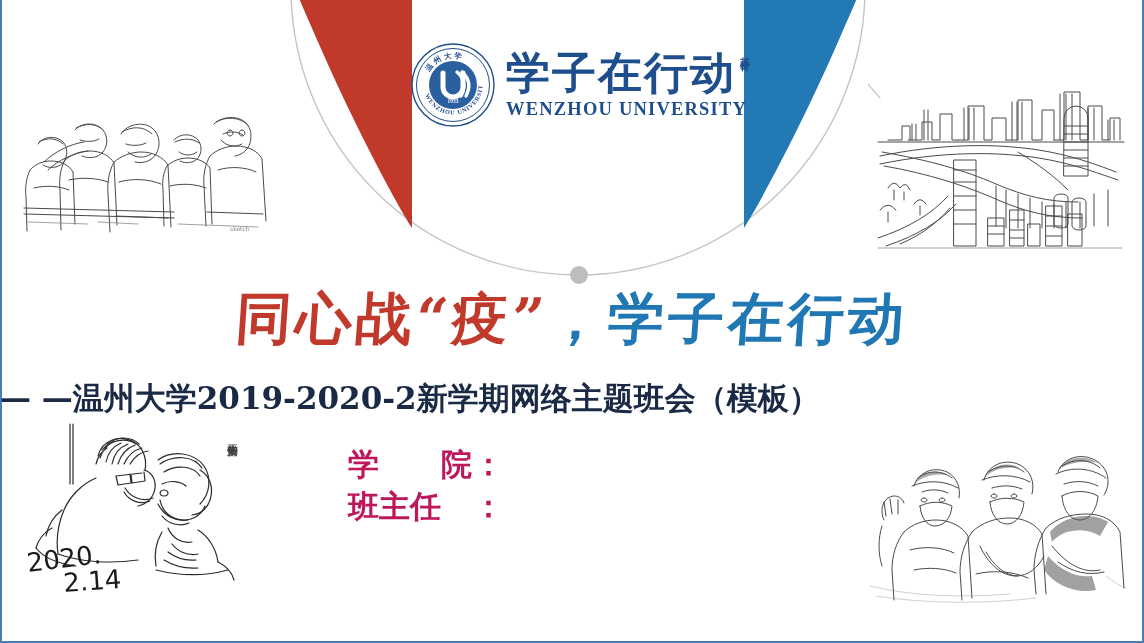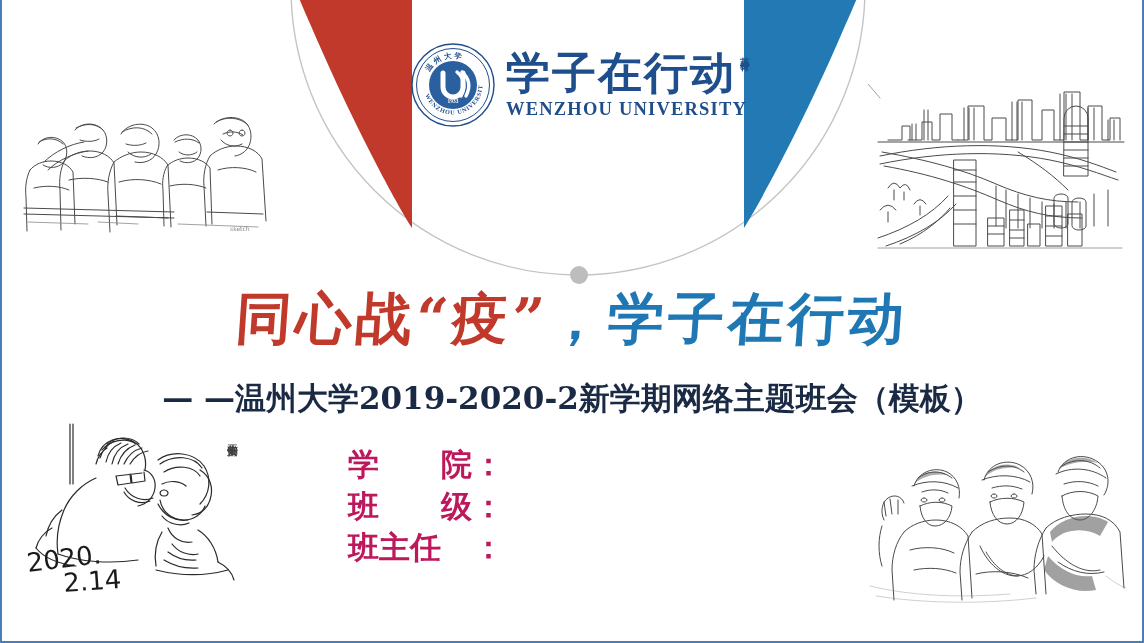--- a/index.html
+++ b/index.html
@@ -62,21 +62,21 @@
     letter-spacing:4px;
     line-height:1.15;
     white-space:nowrap;
     transform:skewX(-4deg);
   }
   .t-red{color:#c0392b;}
   .t-blue{color:#1f77b4;}
 
   .subtitle{
     position:absolute;left:0;top:378px;width:1144px;
-    text-align:center;
+    text-align:left;
     font-family:"DejaVu Serif","Liberation Serif",serif;
     font-size:31px;font-weight:700;
     color:#1b2a44;
     letter-spacing:0px;
     white-space:nowrap;
   }
 
   
   .fields{
     position:absolute;left:348px;top:444px;
@@ -162,23 +162,20 @@
     <span class="t-red">同心战“疫”</span><span class="t-blue">，学子在行动</span>
   </div>
 
   <div class="subtitle">— —温州大学2019-2020-2新学期网络主题班会（模板）</div>
 
   <div class="fields">
     <div class="field-row">
       <span class="fl">学　　院</span><span>：</span><span></span>
     </div>
     <div class="field-row">
-      <span class="fl">班　　级</span><span>：</span><span></span>
-    </div>
-    <div class="field-row">
       <span class="fl">班主任</span><span>：</span><span></span>
     </div>
   </div>
 
   <div class="sketch sk-medics">
     <svg width="250" height="135" viewBox="0 0 250 135">
       <g class="ink">
 
         <path d="M196 24 c8-8 24-9 32-1 c5 5 6 13 4 20 c-2 7-8 12-15 13"></path>
         <path d="M198 22 c10-6 24-5 32 3"></path>

